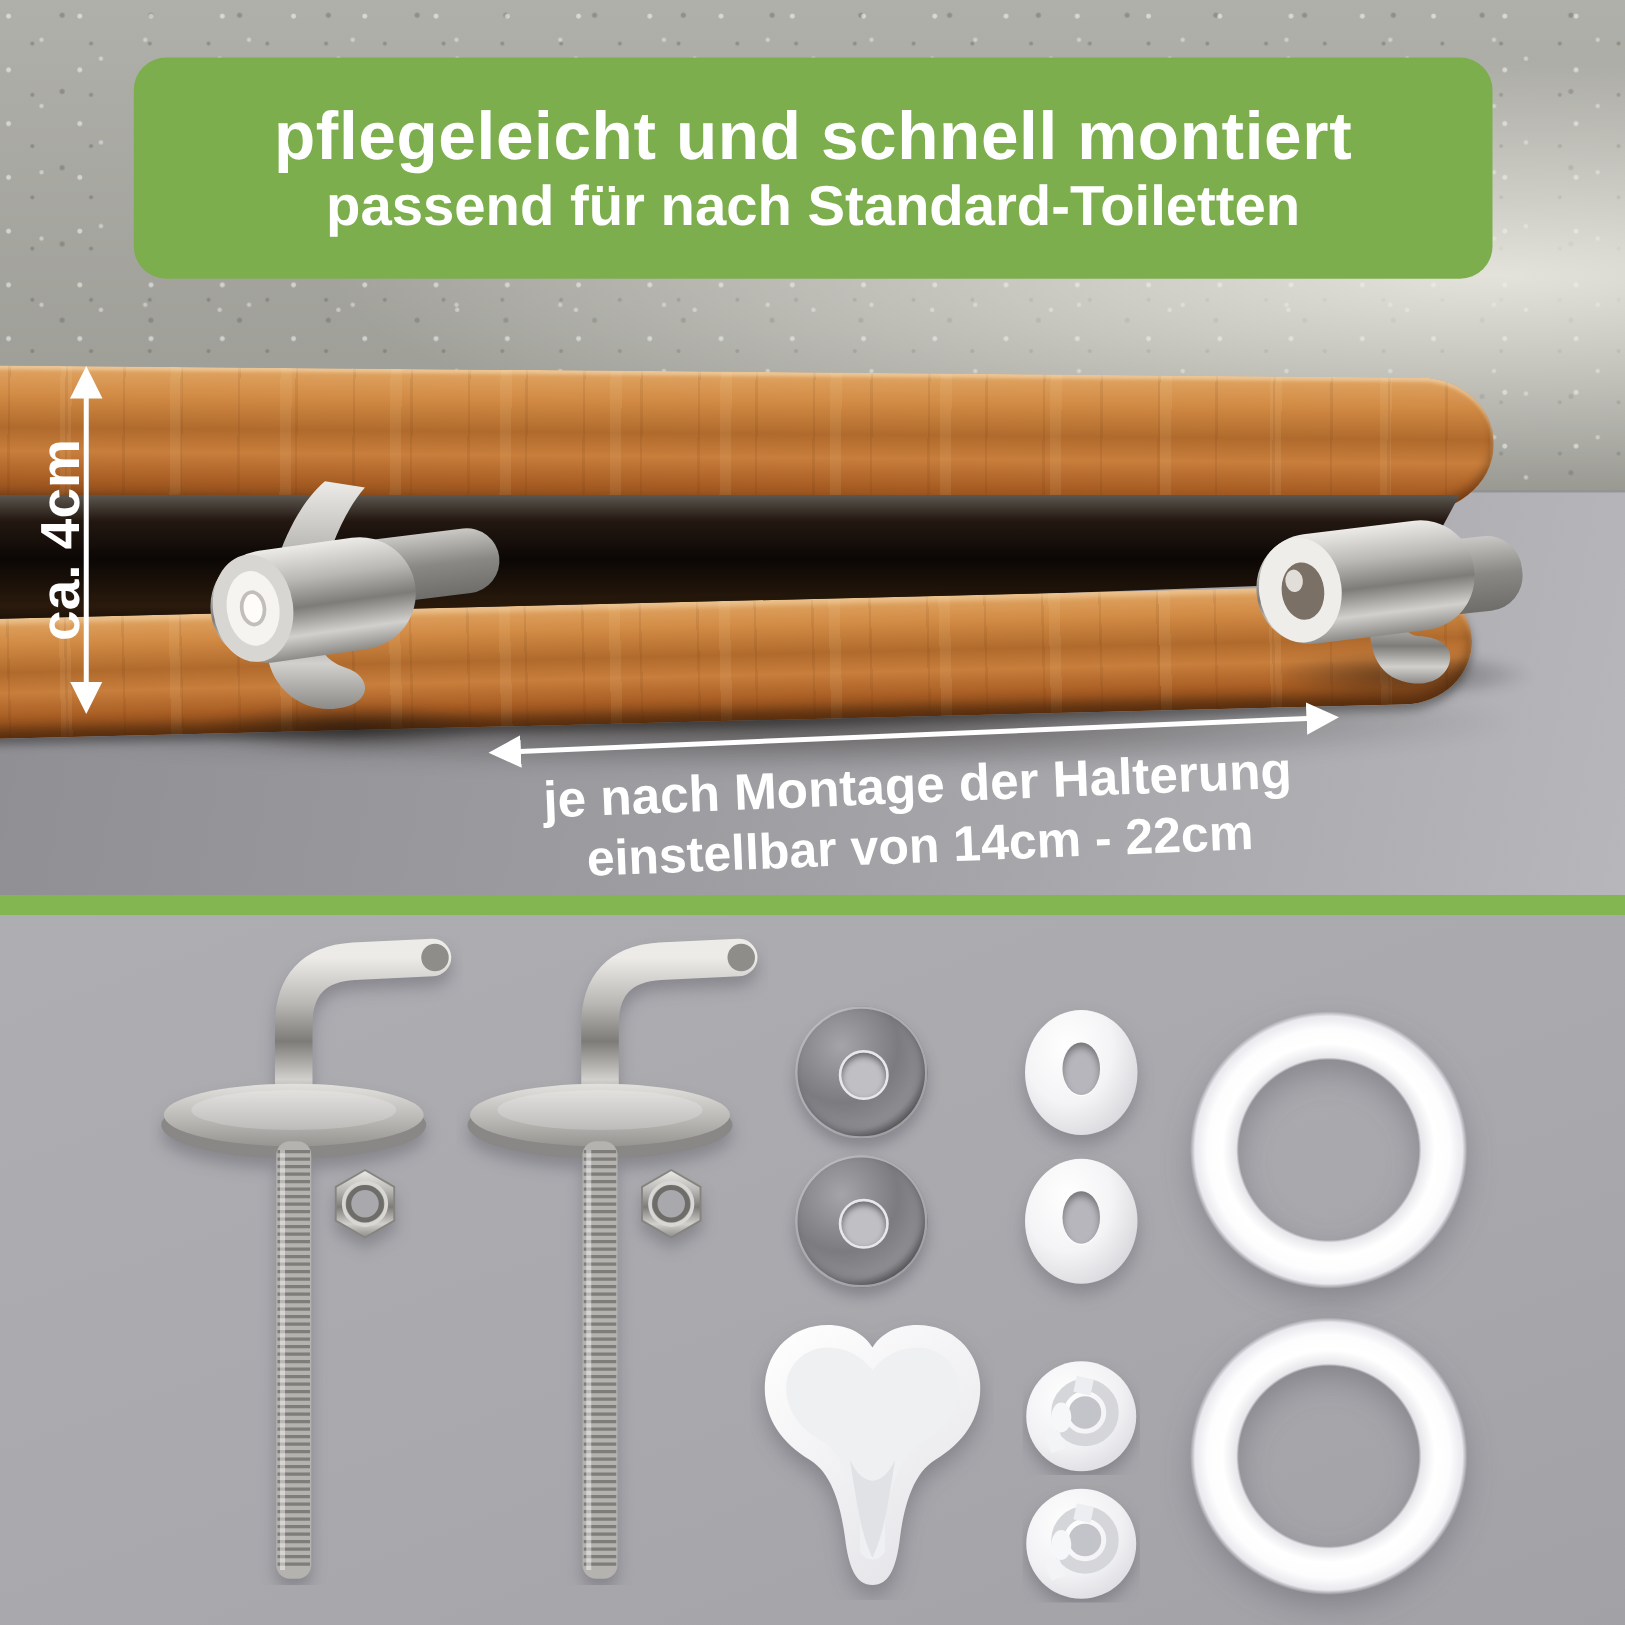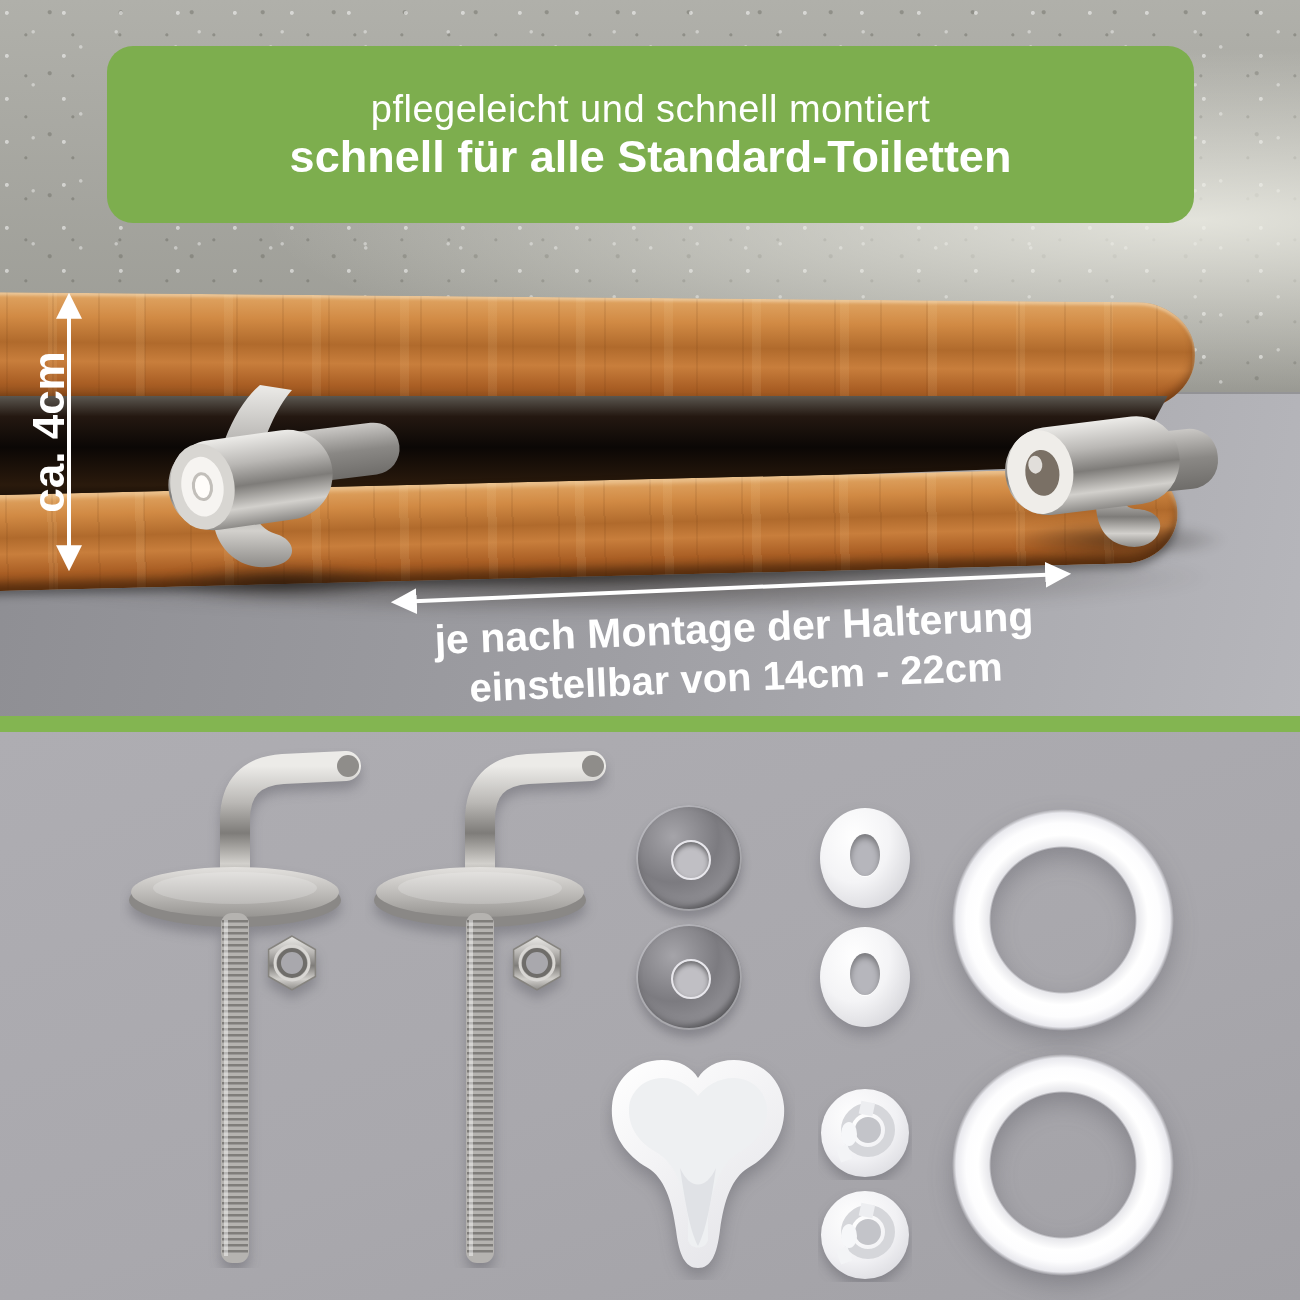--- a/index.html
+++ b/index.html
@@ -48,21 +48,21 @@
     border-radius:0 50px 55px 0 / 0 46px 50px 0;
     transform:rotate(-1.4deg);transform-origin:left center;
     box-shadow:inset 0 4px 4px rgba(255,240,210,.4), inset 0 -8px 9px rgba(50,24,6,.5), 0 5px 8px rgba(0,0,0,.35);}
   .hinge{position:absolute;}
   .hinge-shadow{position:absolute;background:radial-gradient(ellipse, rgba(20,16,12,.5), rgba(20,16,12,0) 68%);filter:blur(4px);}
 
   
   .banner{position:absolute;left:107px;top:46px;width:1087px;height:177px;
     background:var(--banner-green);border-radius:26px;color:var(--annotation-white);
     display:flex;flex-direction:column;align-items:center;justify-content:center;gap:6px;}
-  .banner .l1{font-size:38px;font-weight:400;letter-spacing:.5px;line-height:1;}
+  .banner .l1{font-size:54px;font-weight:700;letter-spacing:.5px;line-height:1;}
   .banner .l2{font-size:45px;font-weight:700;line-height:1;}
 
   
   .v-arrow{position:absolute;left:47px;top:282px;}
   .v-label{position:absolute;left:-56px;top:408px;width:210px;height:48px;
     transform:rotate(-90deg);color:var(--annotation-white);font-size:44px;font-weight:700;
     text-align:center;line-height:48px;}
   .h-arrow{position:absolute;left:378px;top:556px;}
   .h-note{position:absolute;left:385px;top:606px;width:700px;text-align:center;
     transform:rotate(-2.3deg);color:var(--annotation-white);font-weight:700;line-height:1.12;}
@@ -162,21 +162,21 @@
       <g transform="rotate(-7 110 75)">
         <rect x="25" y="30" width="175" height="88" rx="43" fill="url(#mg)"></rect>
         <ellipse cx="60" cy="74" rx="33" ry="42" fill="#efede9"></ellipse>
         <ellipse cx="62" cy="75" rx="17" ry="23" fill="#7a7065"></ellipse>
         <ellipse cx="56" cy="66" rx="7" ry="9" fill="#fbfaf7" opacity=".8"></ellipse>
       </g>
     </svg>
 
     <div class="banner">
       <div class="l1">pflegeleicht und schnell montiert</div>
-      <div class="l2">schnell für alle Standard-Toiletten</div>
+      <div class="l2">passend für nach Standard-Toiletten</div>
     </div>
 
     <svg class="v-arrow" width="44" height="300" viewBox="0 0 44 300">
       <line x1="22" y1="16" x2="22" y2="284" stroke="#ffffff" stroke-width="4" marker-start="url(#ah)" marker-end="url(#ah)"></line>
     </svg>
     <div class="v-label">ca. 4cm</div>
 
     <svg class="h-arrow" width="706" height="62" viewBox="0 0 706 62">
       <line x1="18" y1="46" x2="688" y2="18" stroke="#ffffff" stroke-width="4" marker-start="url(#ah)" marker-end="url(#ah)"></line>
     </svg>

